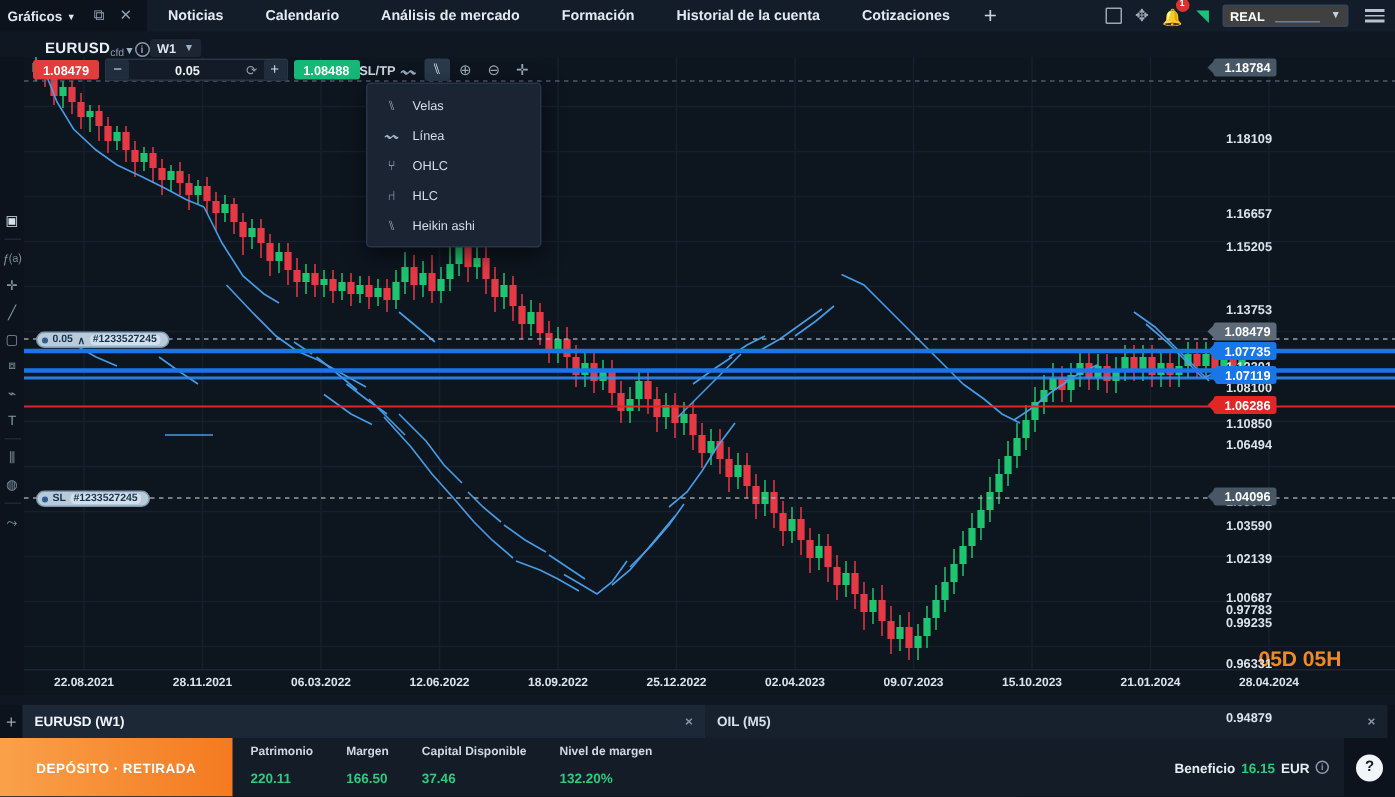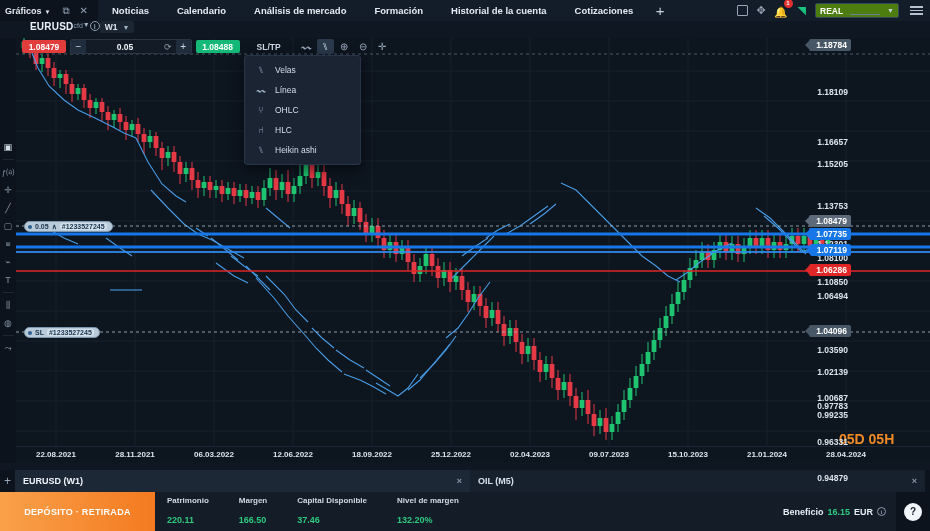--- a/index.html
+++ b/index.html
@@ -48,33 +48,33 @@
   .bell-wrap { position: relative; }
   .bell-ico { font-size: 11px; color: #98a6b8; }
   .bell-badge {
     position: absolute; top: -3px; right: -4px;
     background: #e03131; color: #fff; font-size: 6px; font-weight: bold;
     border-radius: 50%; width: 9px; height: 9px; line-height: 9px; text-align: center;
   }
   .wifi-ico { font-size: 11px; color: #19c37d; }
   .acct-select {
     display: flex; align-items: center; gap: 4px;
-    background: #4d7c0f; border: 1px solid #33465c; border-radius: 2px;
+    background: #404040; border: 1px solid #33465c; border-radius: 2px;
     height: 15px; padding: 0 4px; min-width: 84px;
   }
   .acct-label { font-size: 8.5px; font-weight: bold; color: #fff; }
   .acct-line { flex: 1; height: 1px; background: #6d8096; margin: 0 3px; position: relative; top: 4px;}
   .acct-caret { font-size: 7px; color: #c5d0dc; }
   .hamb { display: flex; flex-direction: column; gap: 2px; cursor: pointer; padding-left:2px;}
   .hamb span { display: block; width: 13px; height: 1.6px; background: #b6c2d0; }
 
   
   .symbar {
     position: absolute; top: 21px; left: 16px; width: 898px; height: 17px;
-    display: flex; align-items: flex-start; gap: 0;
+    display: flex; align-items: flex-end; gap: 0;
     padding-left: 14px; z-index: 30;
   }
   .sym-name { font-size: 10px; font-weight: bold; color: #eaf0f7; letter-spacing: .2px;}
   .sym-sub { font-size: 7px; color: #8b9bad; position: relative; top: 1px; }
   .mini-caret { font-size: 7px; color: #9fb0c2; }
   .info-ico {
     width: 10px; height: 10px; border-radius: 50%; border: 1.2px solid #8b9bad;
     font-size: 7px; font-weight: bold; color: #8b9bad; text-align: center; line-height: 9px;
   }
   .tf-box {
@@ -101,21 +101,21 @@
     border: 1px solid #2a3646; border-radius: 2px; height: 15px; margin: 0 4px;
   }
   .vol-btn {
     width: 15px; height: 13px; display:flex; align-items:center; justify-content:center;
     background: #202d3c; color: #cfd9e4; font-size: 10px; cursor: pointer; border-radius:1px;
   }
   .vol-val {
     width: 78px; text-align: center; font-size: 8.5px; font-weight: bold; color: #eef3f8;
   }
   .vol-refresh { font-size: 9px; color: #8a9bad; padding-right: 4px; cursor: pointer; }
-  .sltp-lbl { font-size: 8.5px; font-weight: bold; color: #cdd8e4; padding: 0 17px; }
+  .sltp-lbl { font-size: 8.5px; font-weight: bold; color: #cdd8e4; padding: 0 0; }
   .tool-btn {
     width: 17px; height: 15px; display:flex; align-items:center; justify-content:center;
     font-size: 10px; color: #9aabbd; cursor: pointer; border-radius: 2px; margin-right:2px;
   }
   .tool-btn.active { background: #2a3a4c; color: #e4ecf4; }
 
   
   .dropdown {
     position: absolute; top: 55px; left: 244px; width: 117px;
     background: #1a2433; border: 1px solid #27344a; border-radius: 3px;
@@ -217,21 +217,21 @@
   
   .statusbar {
     position: absolute; top: 492px; left: 0; width: 930px; height: 39px;
     background: #131c27; display: flex; align-items: stretch;
   }
   .deposit {
     width: 155px; display: flex; align-items: center; justify-content: center;
     background: linear-gradient(90deg,#f9a14a 0%,#f47a20 100%);
     color: #fff; font-size: 9px; font-weight: bold; letter-spacing: .3px; cursor: pointer;
   }
-  .metrics { display: flex; align-items: center; gap: 8px; padding-left: 12px; }
+  .metrics { display: flex; align-items: center; gap: 0; padding-left: 12px; }
   .metric { padding-right: 22px; }
   .metric .k { font-size: 8px; color: #cfd9e4; font-weight: bold; display: block; margin-bottom: 4px;}
   .metric .v { font-size: 9px; color: #2fc97f; font-weight: bold; }
   .benefit {
     margin-left: auto; display: flex; align-items: center; gap: 4px;
     padding-right: 10px; font-size: 9px; font-weight: bold; color: #e6edf4;
   }
   .benefit .amt { color: #2fc97f; }
   .benefit .ci {
     width: 9px; height: 9px; border-radius: 50%; border: 1px solid #8b9bad;

